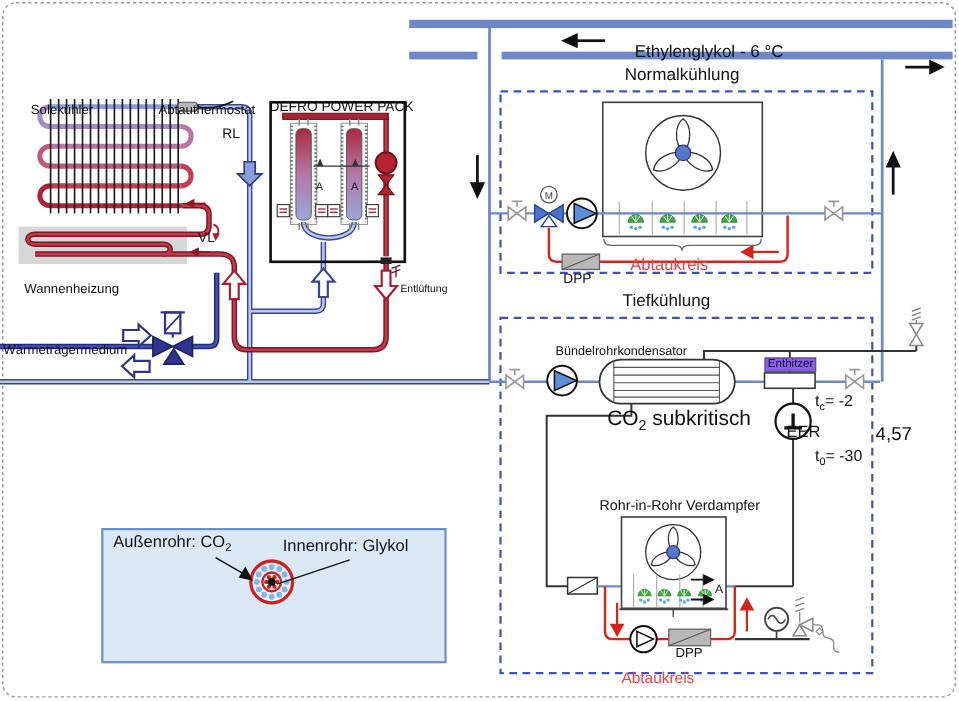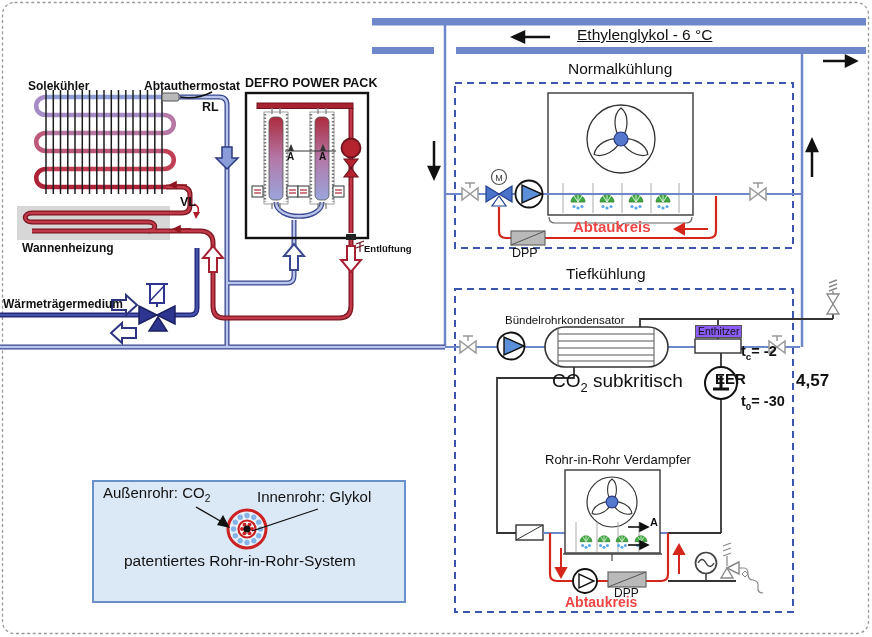--- a/index.html
+++ b/index.html
@@ -1,21 +1,21 @@
 <!DOCTYPE html>
 <html><head>
 <meta charset="utf-8">
 <style>
   html,body{margin:0;padding:0;background:#fff;}
   #stage{position:relative;width:872px;height:637px;background:#ffffff;overflow:hidden;
          font-family:"Liberation Sans",sans-serif;}
   #piping{position:absolute;left:0;top:0;}
   .lbl{position:absolute;color:#111;white-space:nowrap;line-height:1.05;
        font-family:"Liberation Sans",sans-serif;}
-  .b{font-weight:bold;}
+  .b{font-weight:normal;margin-top:14px;}
   .red{color:#ef4444;}
   sub{font-size:68%;}
   .fs9{font-size:9.5px;} .fs10{font-size:10px;} .fs105{font-size:10.5px;}
   .fs11{font-size:11px;} .fs115{font-size:11.5px;} .fs12{font-size:12px;}
   .fs125{font-size:12.5px;} .fs13{font-size:13px;} .fs14{font-size:14px;}
   .fs145{font-size:14.5px;} .fs15{font-size:15px;} .fs155{font-size:15.5px;}
   .fs16{font-size:19px;} .fs17{font-size:17px;}
   .boxed{border:1px solid #555;background:#8b5cf6;padding:0 2px;}
 </style>
 </head>
@@ -492,21 +492,21 @@
       <circle cx="247" cy="529" r="3.6" fill="#111"></circle>
     </g>
     <g>
       <line x1="196" y1="507" x2="222" y2="522" stroke="#111" stroke-width="1.4"></line>
       <polygon points="230,528 217,525 223,515" fill="#111"></polygon>
       <line x1="318" y1="509" x2="252" y2="531" stroke="#111" stroke-width="1.2"></line>
     </g>
   </g>
 </svg>
 
-<div class="lbl fs155" style="left:577px;top:27px;text-decoration:underline;">Ethylenglykol - 6 °C</div>
+<div class="lbl fs155" style="left:577px;top:40px;">Ethylenglykol - 6 °C</div>
 <div class="lbl fs155" style="left:568px;top:61px;">Normalkühlung</div>
 <div class="lbl fs155" style="left:566px;top:266px;">Tiefkühlung</div>
 
 <div class="lbl b fs12" style="left:28px;top:80px;">Solekühler</div>
 <div class="lbl b fs12" style="left:144px;top:80px;">Abtauthermostat</div>
 <div class="lbl b fs125" style="left:202px;top:101px;">RL</div>
 <div class="lbl b fs125" style="left:180px;top:196px;">VL</div>
 <div class="lbl b fs12" style="left:22px;top:242px;">Wannenheizung</div>
 <div class="lbl b fs12" style="left:3px;top:298px;">Wärmeträgermedium</div>
 <div class="lbl b fs125" style="left:245px;top:77px;">DEFRO POWER PACK</div>
@@ -524,15 +524,14 @@
 <div class="lbl b fs15" style="left:715px;top:371px;">EER</div>
 <div class="lbl b fs17" style="left:796px;top:372px;">4,57</div>
 <div class="lbl b fs145" style="left:741px;top:394px;"><span>t</span><sub>0</sub><span>= -30</span></div>
 <div class="lbl fs13" style="left:545px;top:453px;">Rohr-in-Rohr Verdampfer</div>
 <div class="lbl b fs11" style="left:650px;top:517px;">A</div>
 <div class="lbl fs12" style="left:614px;top:587px;">DPP</div>
 <div class="lbl b fs14 red" style="left:565px;top:595px;">Abtaukreis</div>
 
 <div class="lbl fs15" style="left:103px;top:485px;"><span>Außenrohr: CO</span><sub>2</sub></div>
 <div class="lbl fs15" style="left:257px;top:489px;">Innenrohr: Glykol</div>
-<div class="lbl fs155" style="left:124px;top:553px;">patentiertes Rohr-in-Rohr-System</div>
 
 </div>
 
 </body></html>

